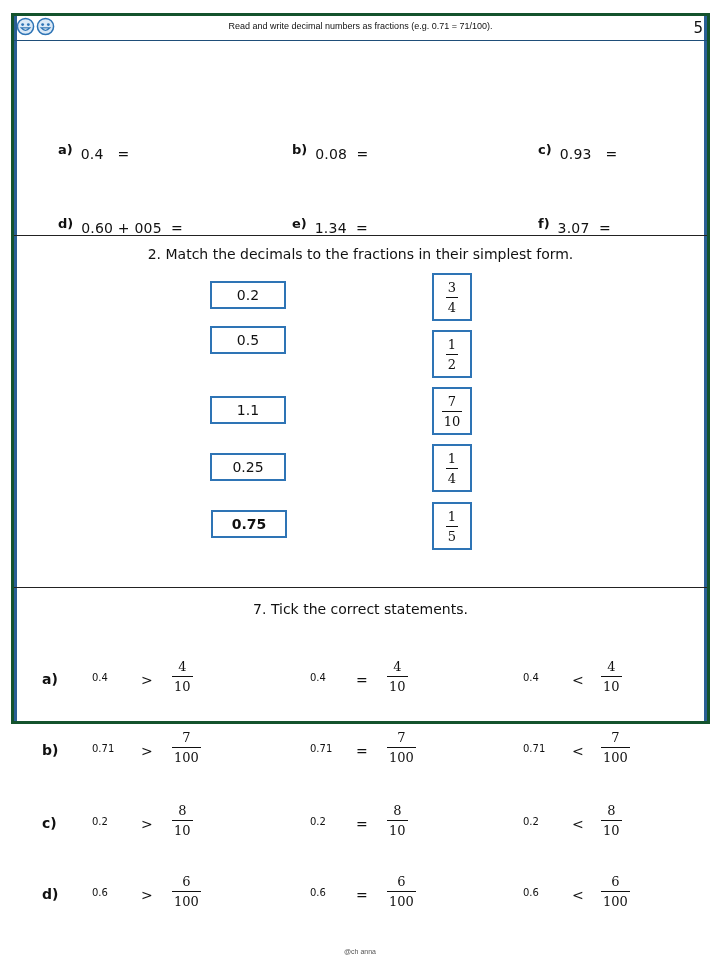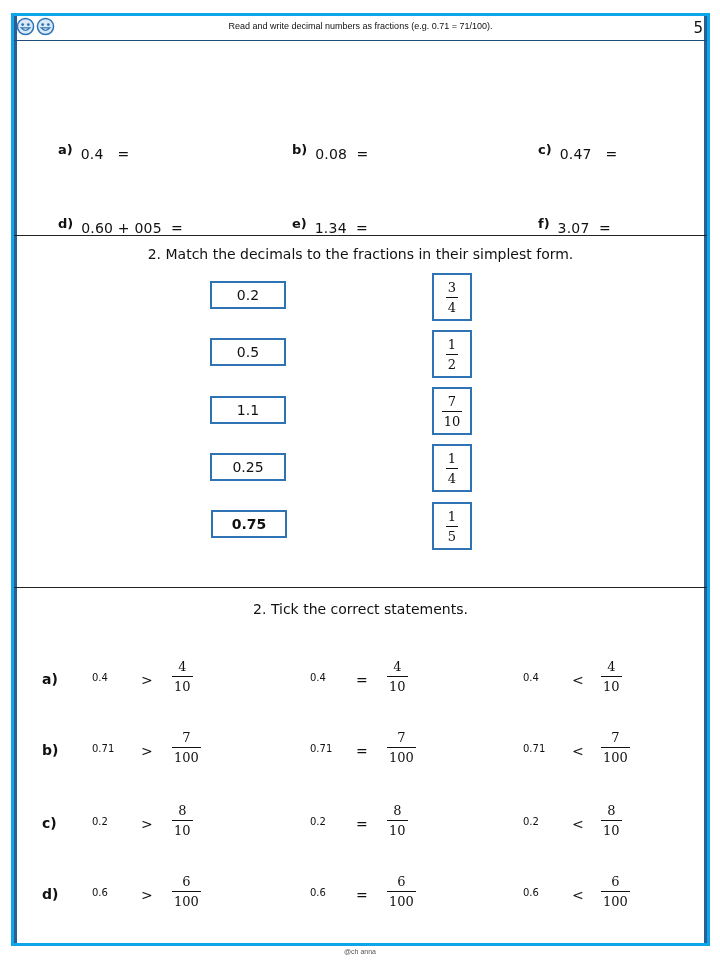--- a/index.html
+++ b/index.html
@@ -1,19 +1,19 @@
 <!DOCTYPE html>
 <html><head>
 <meta charset="utf-8">
 <style>
   html, body { margin: 0; padding: 0; background: #ffffff; }
   body { width: 720px; height: 960px; position: relative; overflow: hidden;
          font-family: "DejaVu Sans", sans-serif; color: #111; }
-  .sheet { position: absolute; left: 11px; top: 13px; width: 699px; height: 933px;
-           border: 3px solid #0ea5e9; box-sizing: border-box;
+  .sheet { position: absolute; left: 11px; top: 13px; width: 699px; height: 711px;
+           border: 3px solid #14532d; box-sizing: border-box;
            box-shadow: inset 3px 0 0 #2a5f95, inset -3px 0 0 #2a5f95; }
   .header { position: absolute; left: 0; top: 0; right: 0; height: 24px;
             border-bottom: 1px solid #1f4e79; }
   .faces { position: absolute; left: 2px; top: 1px; display: flex; gap: 1px; }
   .face { width: 19px; height: 19px; }
   .header-title { position: absolute; left: 0; right: 0; top: 5px; text-align: center;
                   font-size: 9px; font-family: "Liberation Sans", sans-serif; }
   .page-num { position: absolute; right: 4px; top: 3px; font-size: 15px; }
 
   .sec { position: absolute; left: 0; right: 0; }
@@ -74,41 +74,41 @@
     <div class="q1-item" style="left:44px;top:70px;">
       <span class="q1-label">a)</span>
       <span class="q1-expr" style="white-space:pre">0.4   =</span>
     </div>
     <div class="q1-item" style="left:278px;top:70px;">
       <span class="q1-label">b)</span>
       <span class="q1-expr" style="white-space:pre">0.08  =</span>
     </div>
     <div class="q1-item" style="left:524px;top:70px;">
       <span class="q1-label">c)</span>
-      <span class="q1-expr" style="white-space:pre">0.47   =</span>
+      <span class="q1-expr" style="white-space:pre">0.93   =</span>
     </div>
     <div class="q1-item" style="left:44px;top:144px;">
       <span class="q1-label">d)</span>
       <span class="q1-expr" style="white-space:pre">0.60 + 005  =</span>
     </div>
     <div class="q1-item" style="left:278px;top:144px;">
       <span class="q1-label">e)</span>
       <span class="q1-expr" style="white-space:pre">1.34  =</span>
     </div>
     <div class="q1-item" style="left:524px;top:144px;">
       <span class="q1-label">f)</span>
       <span class="q1-expr" style="white-space:pre">3.07  =</span>
     </div>
   </div>
 
   <div class="sec sec2">
     <div class="q2-title">2. Match the decimals to the fractions in their simplest form.</div>
 
     <div class="dec-box" style="left:196px;top:45px;">0.2</div>
-    <div class="dec-box" style="left:196px;top:102px;">0.5</div>
+    <div class="dec-box" style="left:196px;top:90px;">0.5</div>
     <div class="dec-box" style="left:196px;top:160px;">1.1</div>
     <div class="dec-box" style="left:196px;top:217px;">0.25</div>
     <div class="dec-box" style="left:197px;top:274px;font-weight:bold;">0.75</div>
 
     <div class="frac-box" style="left:418px;top:37px;">
       <span class="frac">
           <span class="num">3</span>
           <span class="den">4</span>
         </span>
     </div>
@@ -132,21 +132,21 @@
     </div>
     <div class="frac-box" style="left:418px;top:266px;">
       <span class="frac">
           <span class="num">1</span>
           <span class="den">5</span>
         </span>
     </div>
   </div>
 
   <div class="sec sec3">
-    <div class="q3-title">2. Tick the correct statements.</div>
+    <div class="q3-title">7. Tick the correct statements.</div>
     <div id="q3-rows">
         <div class="q3-row" style="top: 68px;">
           <span class="q3-label">a)</span>
           <div class="stmt" style="left: 0px;">
             <span class="dec" style="left: 78px;">0.4</span>
             <span class="op" style="left: 127px;">&gt;</span>
             <span class="frac" style="left: 158px;">
               <span class="num">4</span>
               <span class="den">10</span>
             </span>

